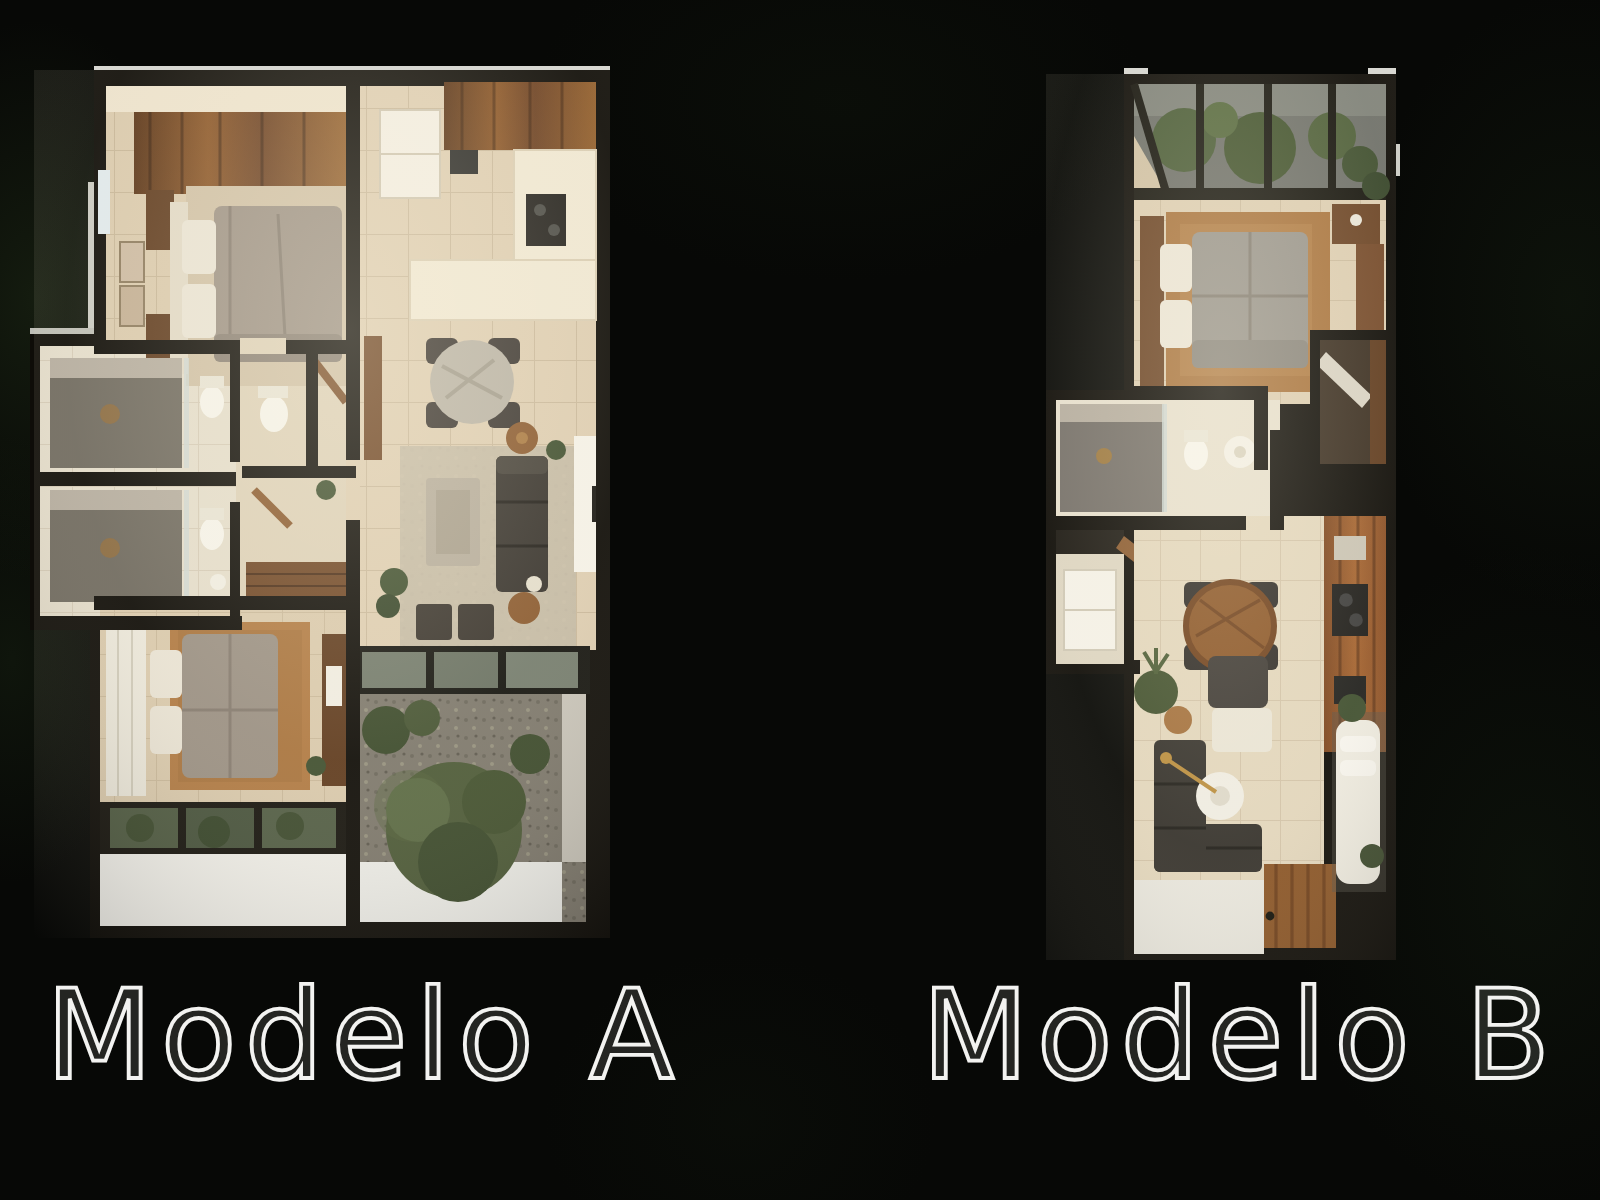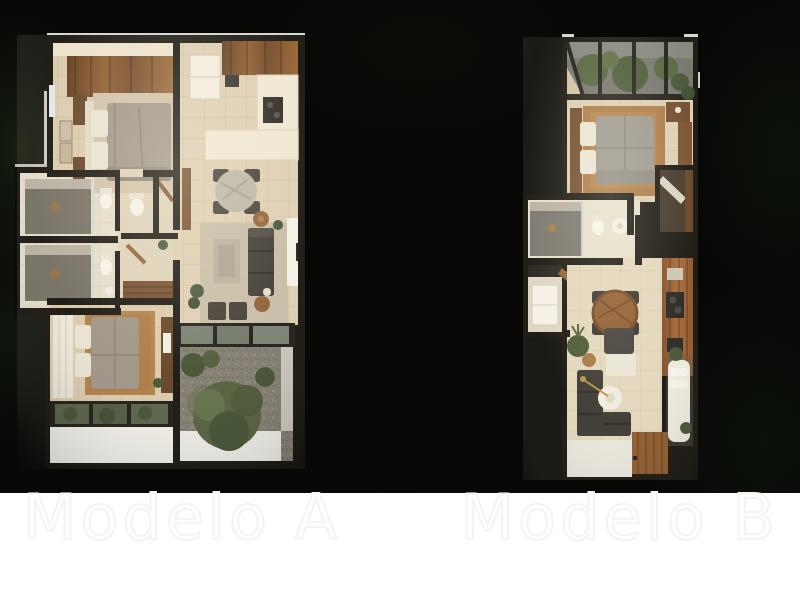--- a/index.html
+++ b/index.html
@@ -1,21 +1,21 @@
 <!DOCTYPE html>
 <html><head>
 <meta charset="utf-8">
 <style>
   html,body{margin:0;padding:0;}
   body{
     width:800px;height:600px;overflow:hidden;
     font-family:"DejaVu Sans","Liberation Sans",sans-serif;
   }
   .canvas{
-    position:relative;width:800px;height:493px;
+    position:relative;width:800px;height:600px;
     background:
       radial-gradient(120px 200px at 18px 150px, rgba(42,60,30,.38), transparent 70%),
       radial-gradient(90px 160px at 6px 330px, rgba(34,52,26,.30), transparent 70%),
       radial-gradient(150px 220px at 785px 150px, rgba(30,46,24,.28), transparent 70%),
       radial-gradient(170px 240px at 765px 440px, rgba(26,42,22,.26), transparent 70%),
       radial-gradient(220px 130px at 420px 50px, rgba(24,36,18,.20), transparent 70%),
       radial-gradient(140px 120px at 370px 560px, rgba(22,32,18,.18), transparent 70%),
       #070806;
     text-decoration: underline;
   }

